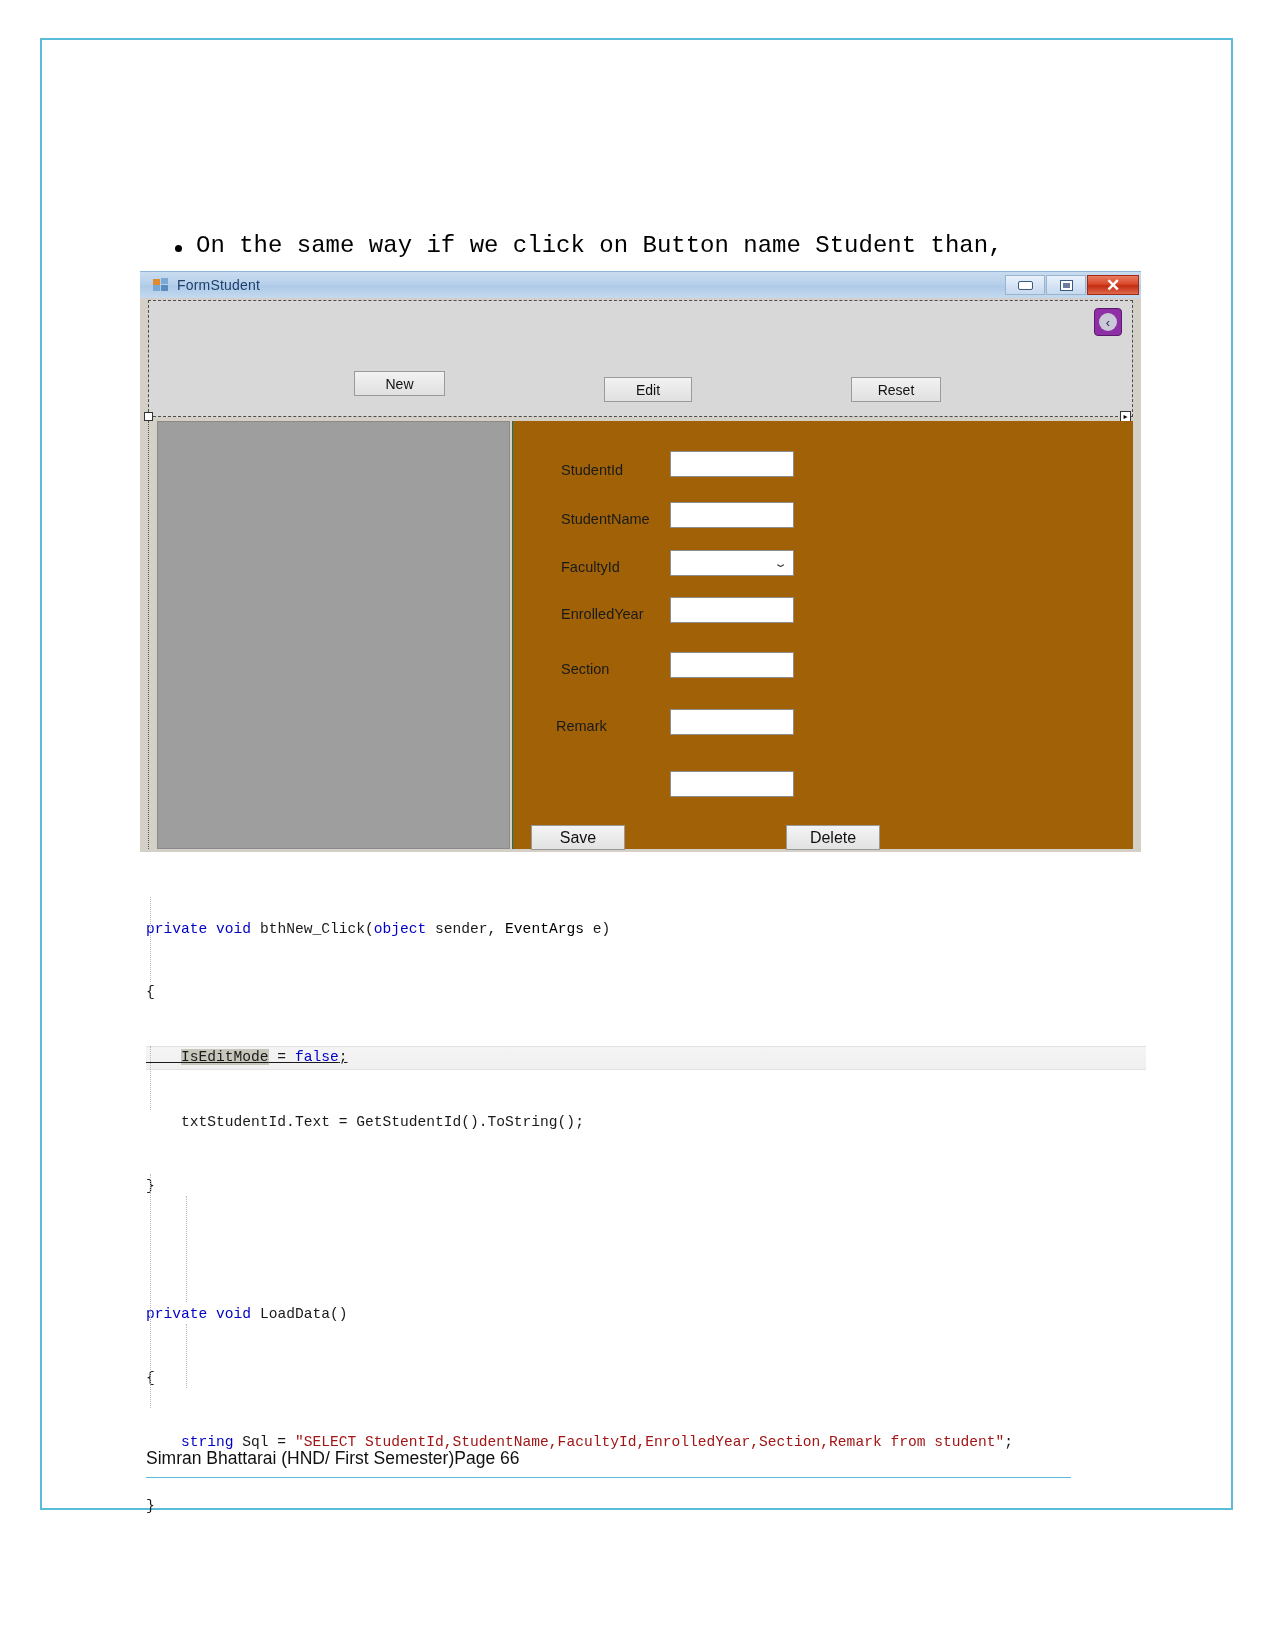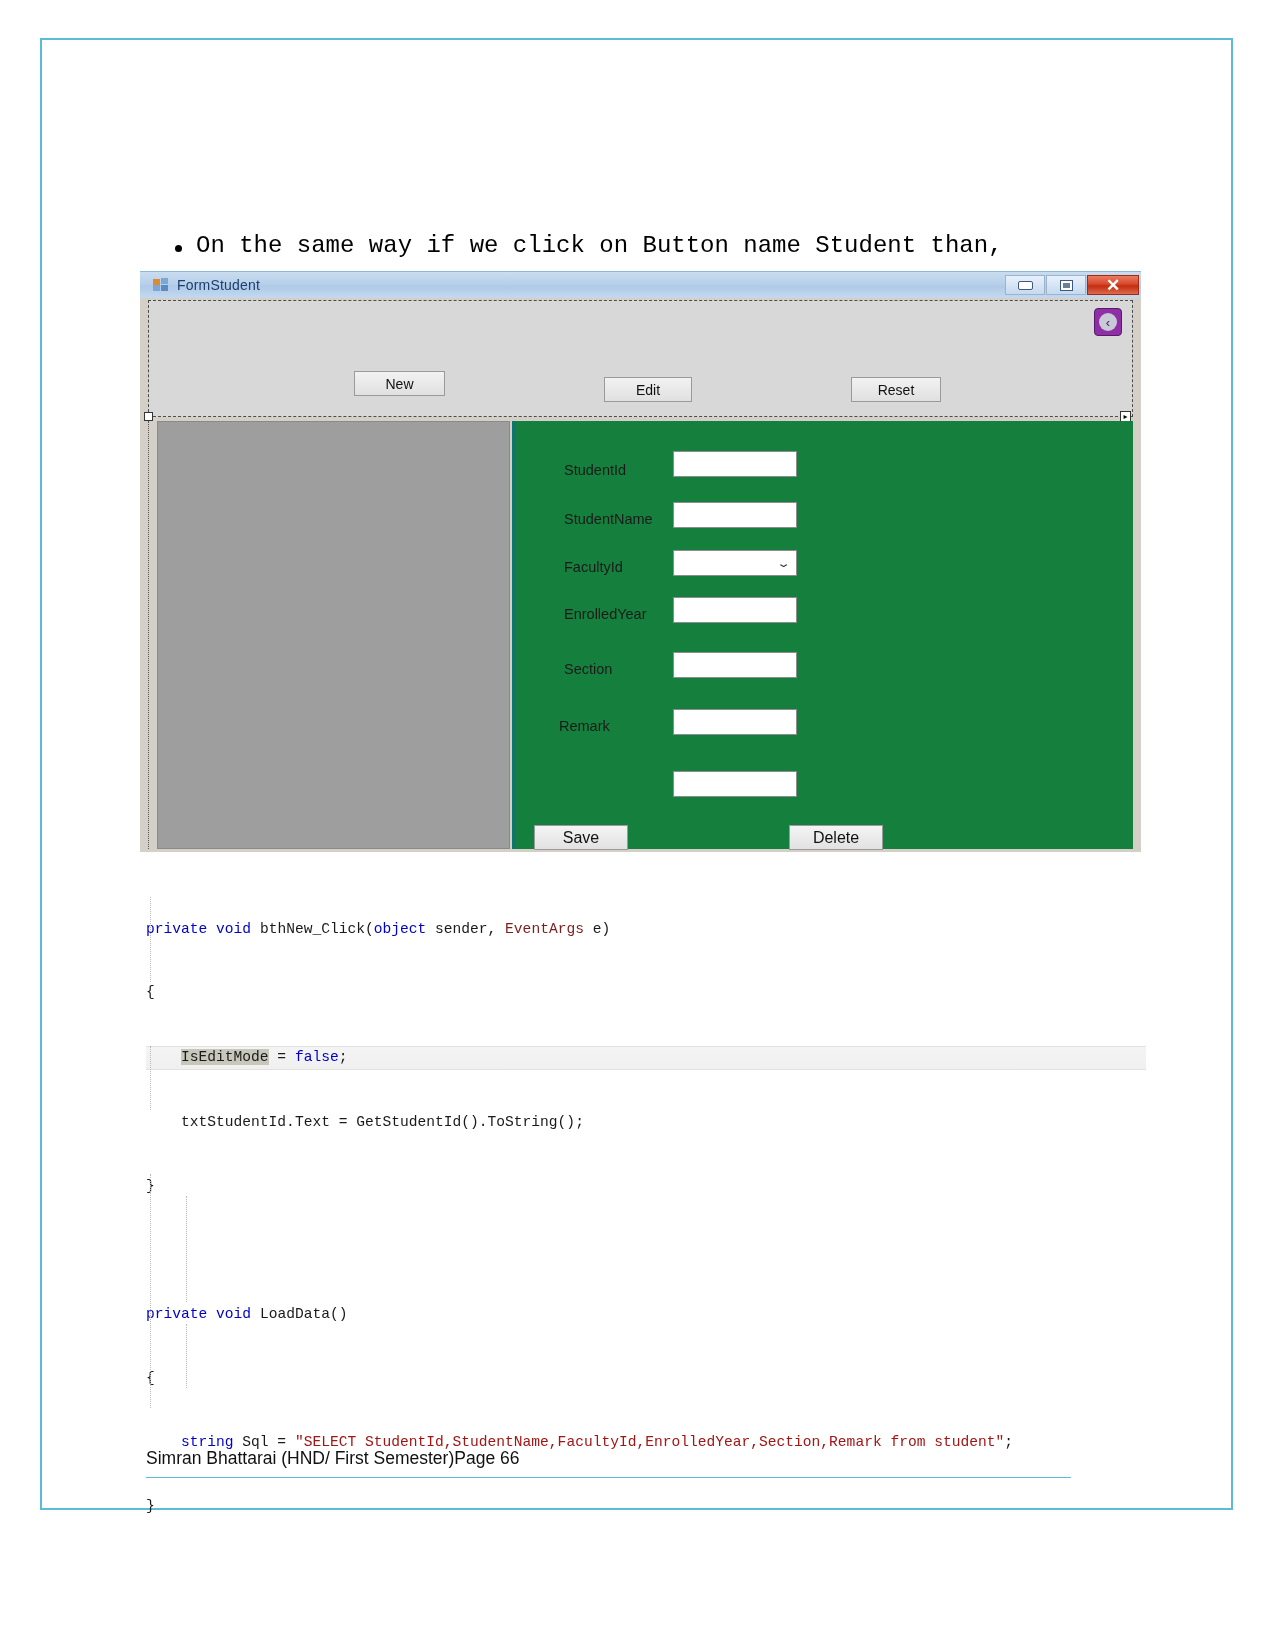--- a/index.html
+++ b/index.html
@@ -220,22 +220,22 @@
     left: 17px; top: 150px;
     width: 353px; height: 428px;
     background: #9e9e9e;
     border: 1px solid #8a8a8a;
     box-sizing: border-box;
   }
   .fields-panel {
     position: absolute;
     left: 372px; top: 150px;
     width: 621px; height: 428px;
-    background: #15803d;
-    border-left: 4px solid #0f766e;
+    background: #a16207;
+    border-left: 1px solid #0f766e;
     box-sizing: border-box;
   }
   .field-label {
     position: absolute;
     font-family: "Liberation Sans", sans-serif;
     font-size: 14.5px;
     color: #1a1a1a;
     white-space: nowrap;
   }
   .field-input {
@@ -285,23 +285,24 @@
     font-size: 14.6px;
     line-height: 21.3px;
     color: #1a1a1a;
     white-space: pre;
   }
   .code-line { position: relative; height: 21.3px; }
   .code-line.hl {
     background: linear-gradient(to bottom, #f4f4f4, #f0f0f0);
     border-top: 1px solid #e2e2e2;
     border-bottom: 1px solid #e2e2e2;
+    text-decoration: underline;
   }
   .kw   { color: #0000c8; }
-  .typ  { color: #7f1d1d; }
+  .typ  { color: #000000; }
   .str  { color: #a31515; }
   .plain{ color: #1a1a1a; }
   .sel  { background: #c7c7bb; }
   .guide {
     position: absolute;
     top: 0; bottom: 0;
     width: 0;
     border-left: 1px dotted #b9b9b9;
   }
 

